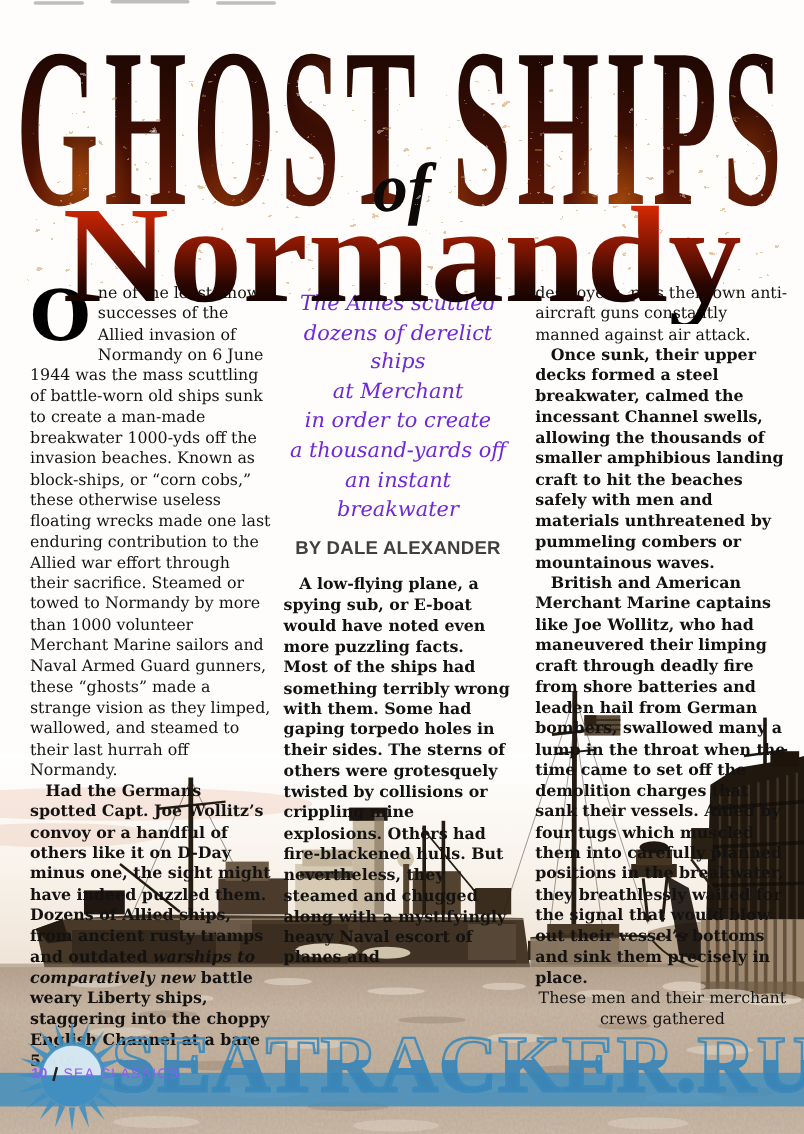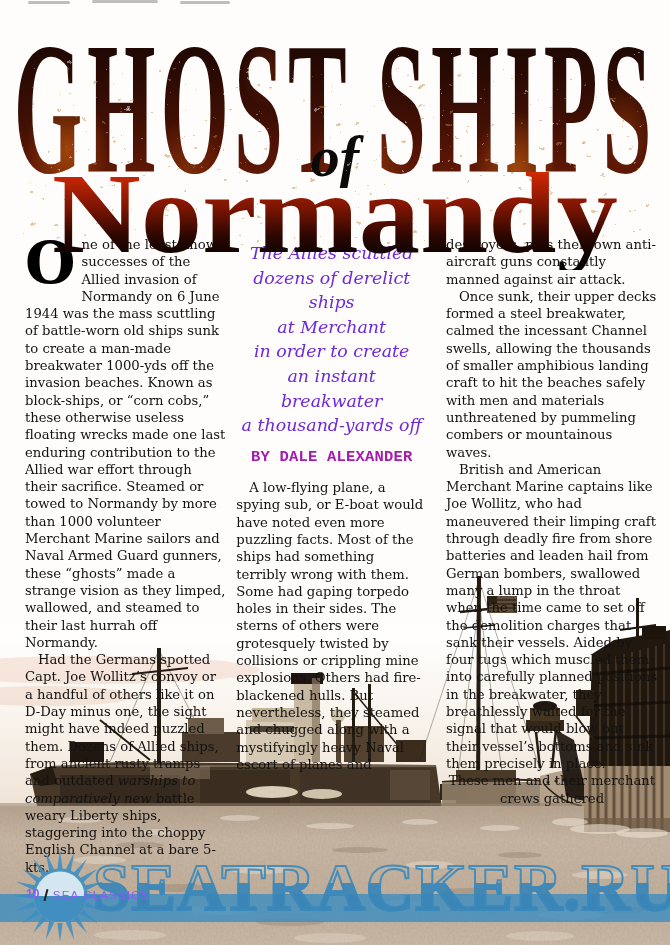--- a/index.html
+++ b/index.html
@@ -47,33 +47,33 @@
   .grunge-under{z-index:1;} .grunge-over{z-index:7;}
 
   
   .columns{
     position:absolute; left:25px; top:236px; width:633px; display:flex; gap:9px;
     font-size:13.2px; line-height:17.3px; z-index:3;
   }
   .col{}
   .col1{width:209px;} .col2{width:197px;} .col3{width:219px;margin-left:10px;}
   .columns p{margin:0; text-align:left;}
-  .indent{text-indent:13px;}
+  .indent{text-indent:13px;font-weight:bold;}
   .dropcap{
     float:left; font-family:"DejaVu Serif", serif; font-weight:700;
     font-size:58px; line-height:46px; height:49px; margin:4px 6px 0 0; color:#000;
   }
   .italic{font-style:italic;}
   .pullquote{
     font-style:italic; font-size:17.4px; line-height:24.6px; text-align:center;
     padding-top:5px; color:#6d28d9;
   }
   .byline{
-    text-align:center; font-family:Liberation Mono, monospace; font-weight:700;
-    font-size:15.5px; letter-spacing:.2px; margin:11px 0 13px 0; color:#a21caf;
+    text-align:center; font-family:Liberation Sans, sans-serif; font-weight:700;
+    font-size:15.5px; letter-spacing:.2px; margin:11px 0 13px 0; color:#404040;
   }
   .centered-tail{text-align:center !important; }
 
   
   .photo{position:absolute; left:0; top:570px; width:670px; height:375px; z-index:2;}
 
   
   .watermark{position:absolute; left:0; top:852px; width:670px; height:90px; z-index:8;}
   .wm-band{position:absolute; left:0; top:42px; width:670px; height:28px;
     background:rgba(62,142,192,.82);}
@@ -143,22 +143,22 @@
       <p><span class="dropcap">O</span><span>ne of the least-known successes of the Allied invasion of Normandy on 6 June 1944 was the mass scuttling of battle-worn old ships sunk to create a man-made breakwater 1000-yds off the invasion beaches. Known as block-ships, or “corn cobs,” these otherwise useless floating wrecks made one last enduring contribution to the Allied war effort through their sacrifice. Steamed or towed to Normandy by more than 1000 volunteer Merchant Marine sailors and Naval Armed Guard gunners, these “ghosts” made a strange vision as they limped, wallowed, and steamed to their last hurrah off Normandy.</span></p>
       <p class="indent"><span>Had the Germans spotted Capt. Joe Wollitz’s convoy or a handful of others like it on D-Day minus one, the sight might have indeed puzzled them. Dozens of Allied ships, from ancient rusty tramps and outdated </span><span class="italic">warships to comparatively new</span><span> battle weary Liberty ships, staggering into the choppy English Channel at a bare 5-kts.</span></p>
     </div>
 
     <div class="col col2">
       <div class="pullquote">
         <div>The Allies scuttled</div>
         <div>dozens of derelict ships</div>
         <div>at Merchant</div>
         <div>in order to create</div>
+        <div>a thousand-yards off</div>
         <div>an instant breakwater</div>
-        <div>a thousand-yards off</div>
       </div>
       <div class="byline">BY DALE ALEXANDER</div>
       <p class="indent">A low-flying plane, a spying sub, or E-boat would have noted even more puzzling facts. Most of the ships had something terribly wrong with them. Some had gaping torpedo holes in their sides. The sterns of others were grotesquely twisted by collisions or crippling mine explosions. Others had fire-blackened hulls. But nevertheless, they steamed and chugged along with a mystifyingly heavy Naval escort of planes and</p>
     </div>
 
     <div class="col col3">
       <p>destroyers, plus their own anti-aircraft guns constantly manned against air attack.</p>
       <p class="indent">Once sunk, their upper decks formed a steel breakwater, calmed the incessant Channel swells, allowing the thousands of smaller amphibious landing craft to hit the beaches safely with men and materials unthreatened by pummeling combers or mountainous waves.</p>
       <p class="indent">British and American Merchant Marine captains like Joe Wollitz, who had maneuvered their limping craft through deadly fire from shore batteries and leaden hail from German bombers, swallowed many a lump in the throat when the time came to set off the demolition charges that sank their vessels. Aided by four tugs which muscled them into carefully planned positions in the breakwater, they breathlessly waited for the signal that would blow out their vessel’s bottoms and sink them precisely in place.</p>
       <p class="centered-tail">These men and their merchant crews gathered</p>

